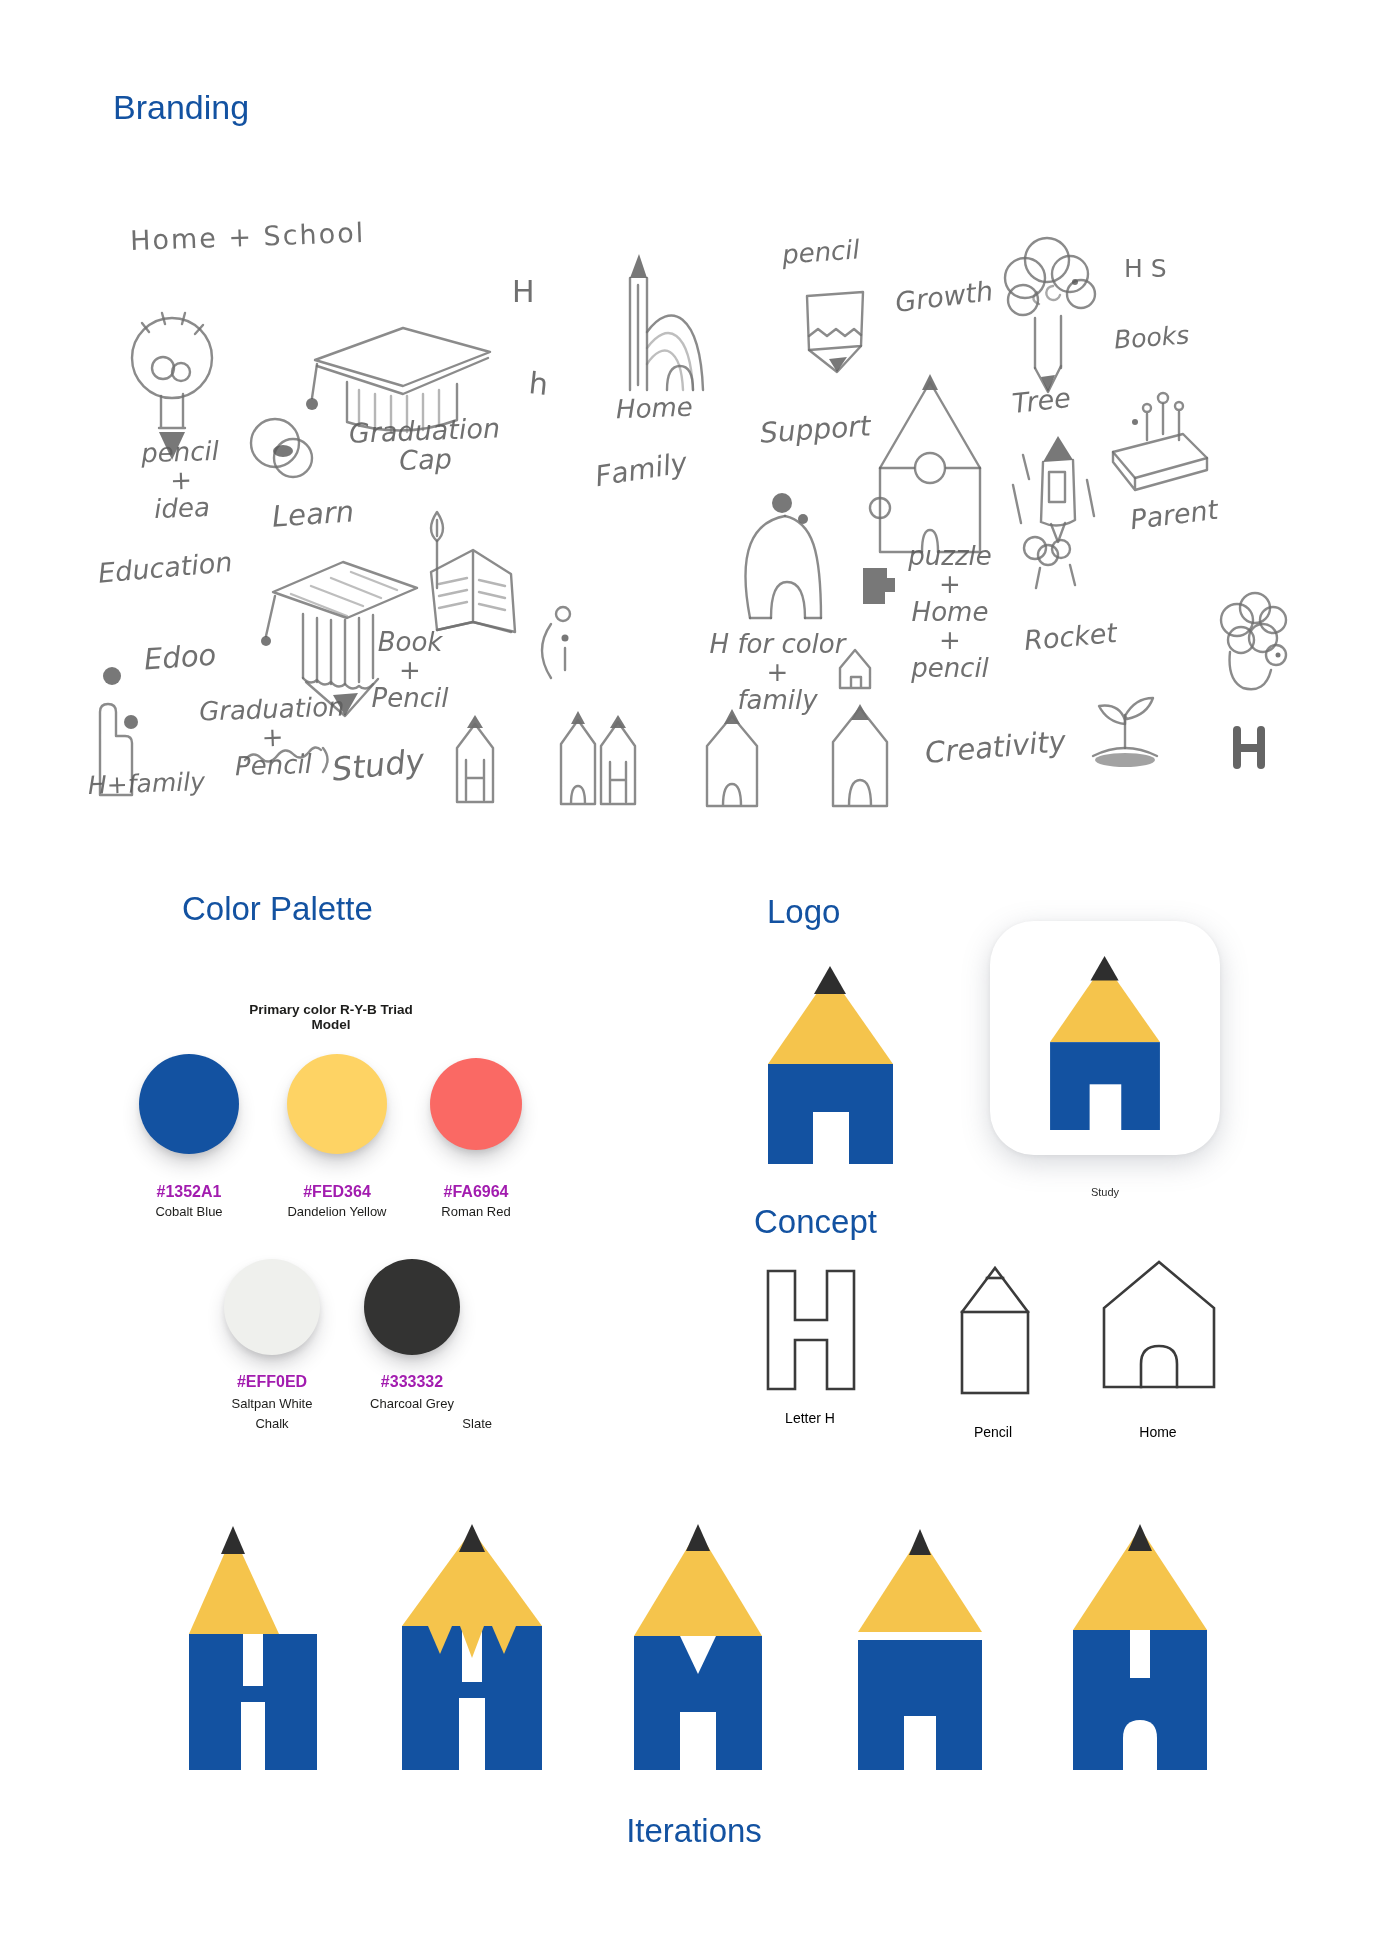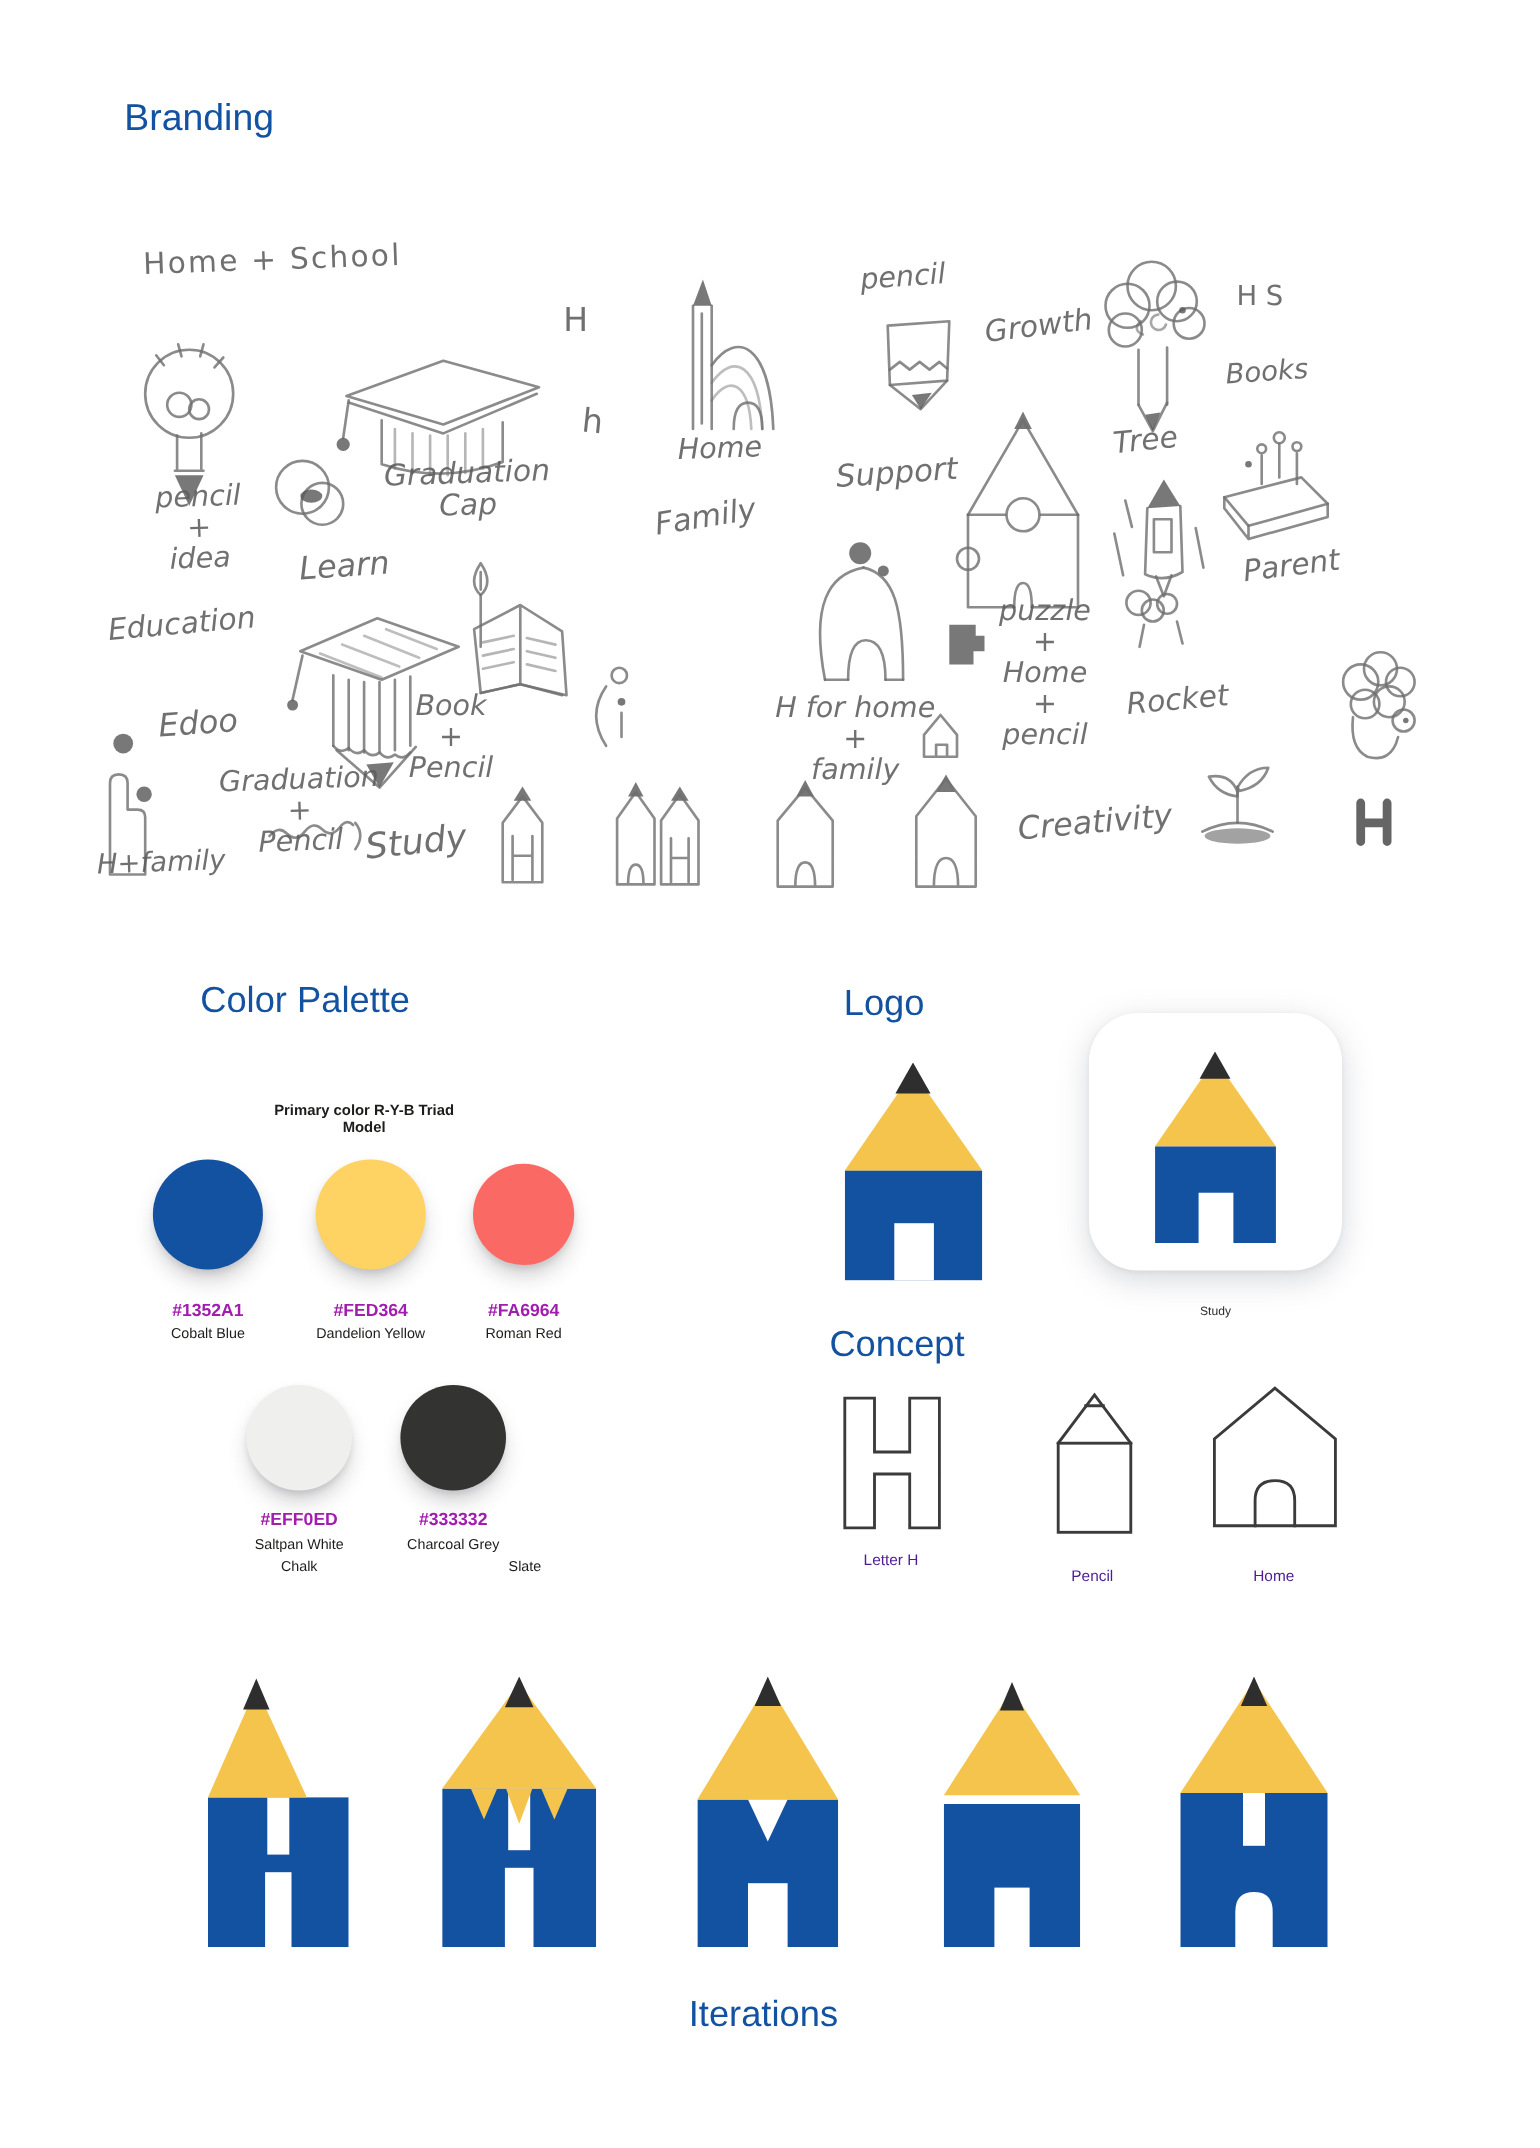--- a/index.html
+++ b/index.html
@@ -25,21 +25,21 @@
   .hexlab{position:absolute;font-size:16px;font-weight:700;color:#a21caf;text-align:center;width:160px;}
   .namelab{position:absolute;font-size:13px;font-weight:400;color:#1D1D1B;text-align:center;width:160px;}
   
   .logo-svg{position:absolute;}
   .f-blue{fill:var(--brand-blue);} .f-yellow{fill:var(--brand-yellow);} .f-tip{fill:var(--tip-dark);} .f-white{fill:#fff;}
   .icon-tile{position:absolute;left:990px;top:921px;width:230px;height:234px;border-radius:44px;background:#fff;
              box-shadow:0 8px 28px rgba(120,125,140,.30), 0 1px 5px rgba(0,0,0,.06);}
   .icon-lab{position:absolute;font-size:11px;color:#2C2C2C;text-align:center;width:100px;}
   
   .ck{stroke:var(--concept-line);stroke-width:2.6;fill:none;stroke-linecap:square;}
-  .clab{position:absolute;font-size:14px;color:#4c1d95;text-align:center;width:140px;}
+  .clab{position:absolute;font-size:14px;color:#000000;text-align:center;width:140px;}
 </style>
 </head>
 <body>
 
 <div class="page">
 
   <div class="h-title" style="left:113px;top:88px;">Branding</div>
 
   <svg class="sketch-svg" viewBox="0 0 1230 620">
 
@@ -239,21 +239,21 @@
   <div class="sl" style="left:1130px;top:500px;font-size:27px;transform:rotate(-7deg);">Parent</div>
   <div class="sl" style="left:144px;top:642px;font-size:29px;transform:rotate(-4deg);">Edoo</div>
   <div class="sl ctr" style="left:900px;top:542px;width:100px;font-size:26px;">puzzle
 +
 Home
 +
 pencil</div>
   <div class="sl ctr" style="left:370px;top:628px;width:80px;font-size:26px;">Book
 +
 Pencil</div>
-  <div class="sl ctr" style="left:695px;top:630px;width:165px;font-size:26px;">H for home
+  <div class="sl ctr" style="left:695px;top:630px;width:165px;font-size:26px;">H for color
 +
 family</div>
   <div class="sl" style="left:1024px;top:622px;font-size:27px;transform:rotate(-5deg);">Rocket</div>
   <div class="sl" style="left:88px;top:770px;font-size:25px;transform:rotate(-2deg);">H+family</div>
   <div class="sl ctr" style="left:200px;top:695px;width:145px;font-size:26px;transform:rotate(-2deg);">Graduation
 +
 Pencil</div>
   <div class="sl" style="left:332px;top:748px;font-size:32px;transform:rotate(-6deg);">Study</div>
   <div class="sl" style="left:925px;top:732px;font-size:29px;transform:rotate(-5deg);">Creativity</div>
 

